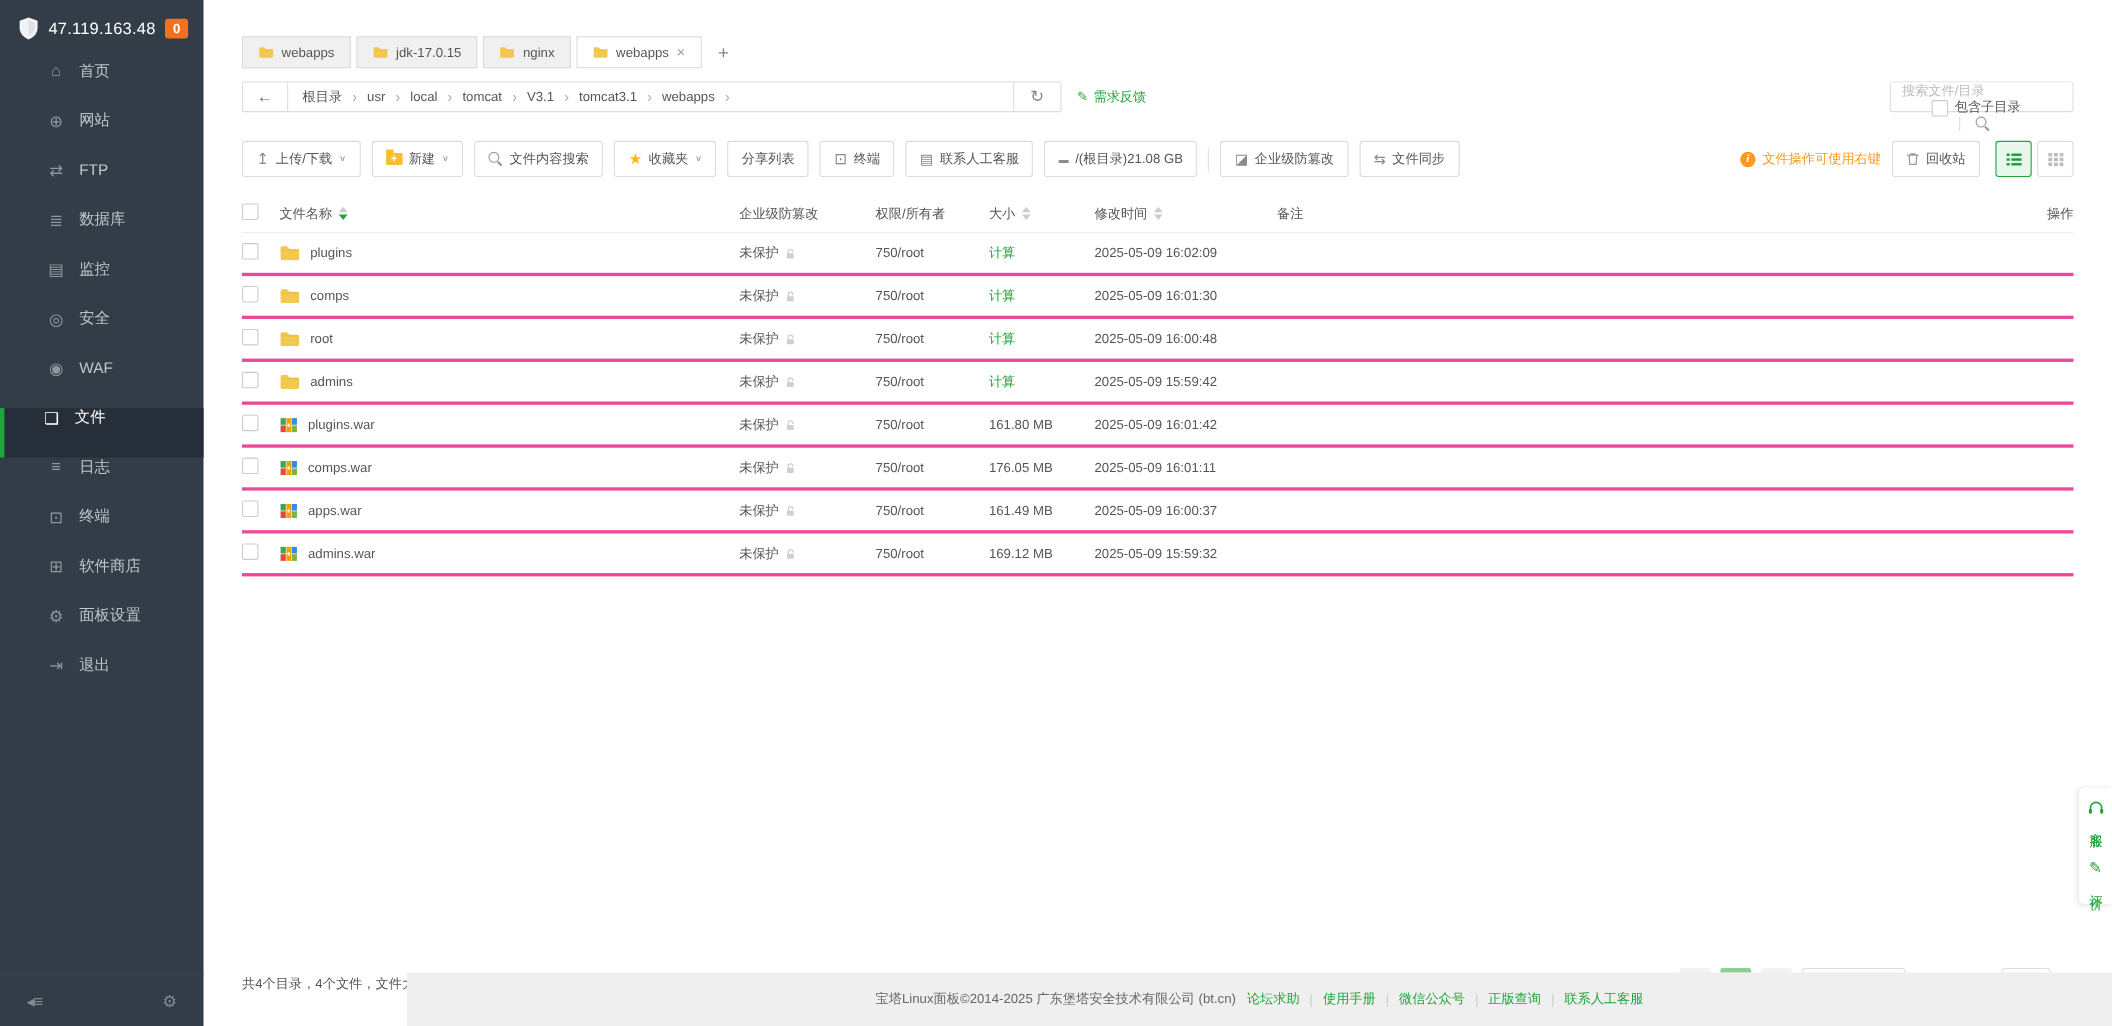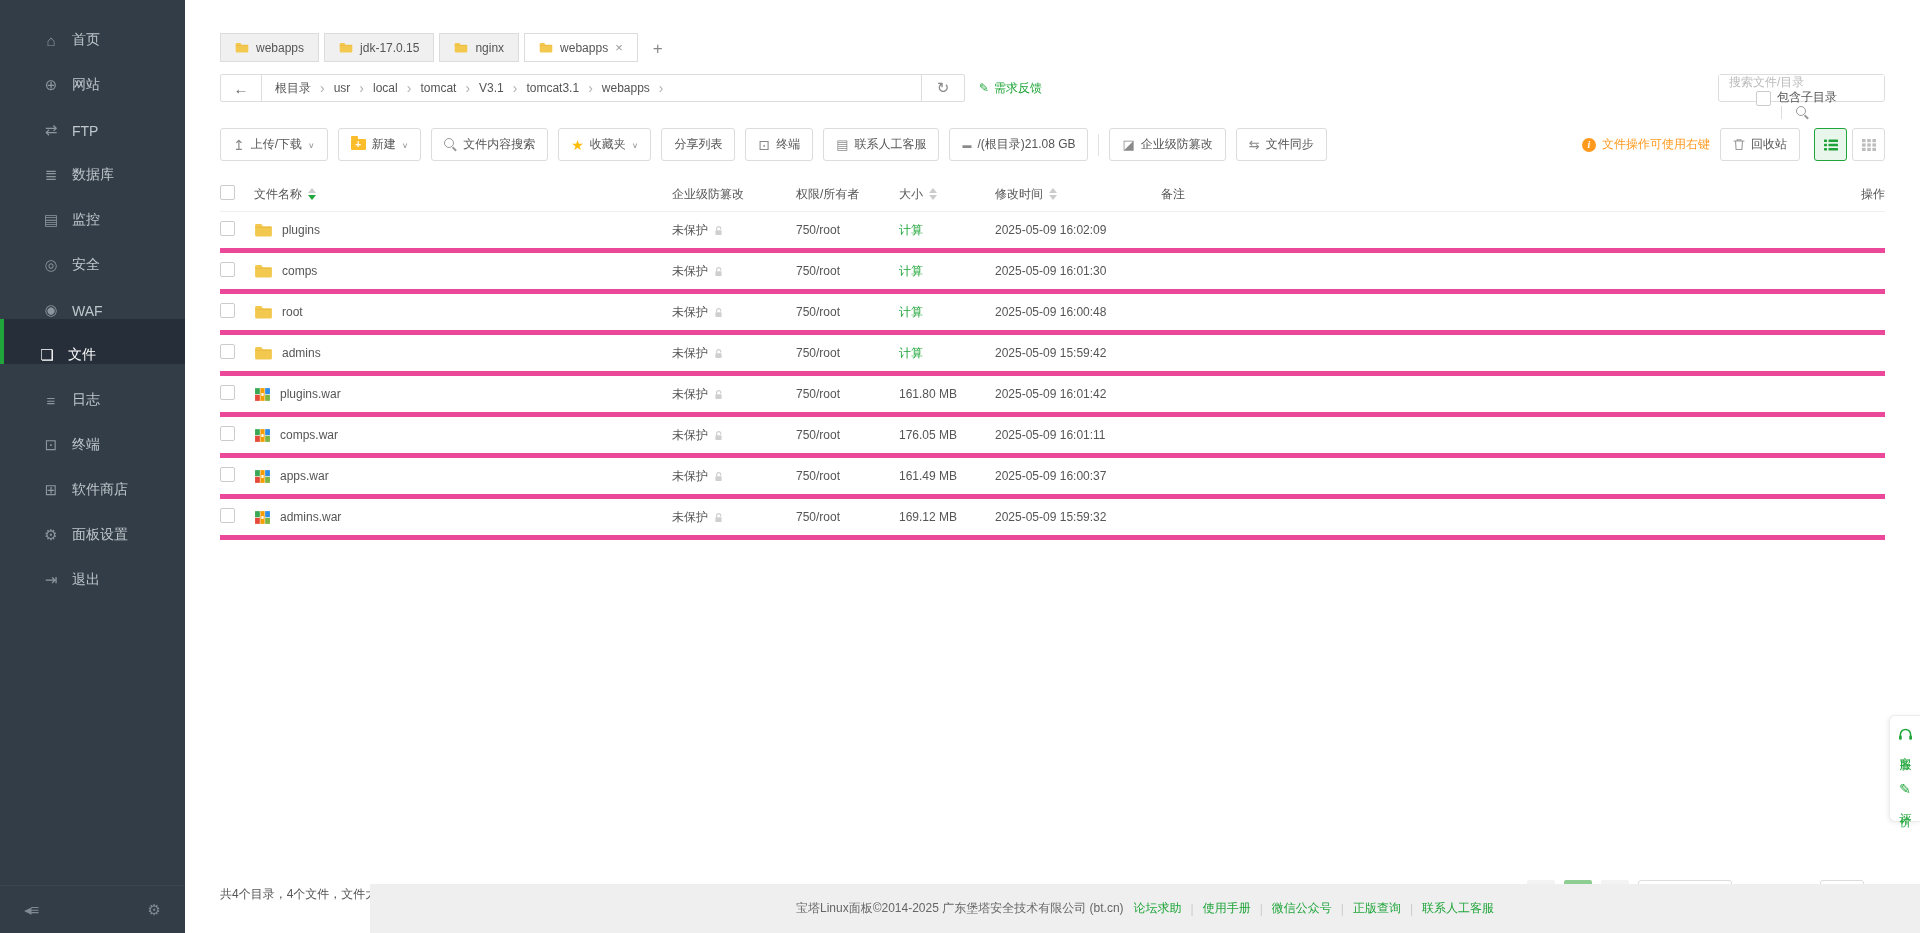--- a/index.html
+++ b/index.html
@@ -6,21 +6,21 @@
   .page{position:relative;width:1920px;height:933px;overflow:hidden;
         font-family:"Liberation Sans","DejaVu Sans",sans-serif;font-size:12px;color:#555;}
 
   
   .sidebar{position:absolute;left:0;top:0;width:185px;height:933px;background:#333d47;z-index:5;}
   .logo-row{height:52px;display:flex;align-items:center;padding:0 14px 0 16px;gap:8px;}
   .logo-ip{color:#fff;font-size:15px;letter-spacing:.2px;}
   .notice-badge{margin-left:auto;background:#f3701f;color:#fff;font-weight:bold;font-size:12px;
                 padding:2px 7px;border-radius:3px;}
   .menu{margin-top:4px;}
-  .mi{height:45px;display:flex;align-items:flex-end;padding-left:38px;cursor:pointer;
+  .mi{height:45px;display:flex;align-items:flex-start;padding-left:38px;cursor:pointer;
       color:#bfc6cc;font-size:14px;border-left:4px solid transparent;}
   .mi.active{background:#262f39;border-left-color:#20a53a;color:#fff;padding-left:34px;}
   .mi-ico{width:18px;margin-right:12px;color:#8d969e;font-size:15px;text-align:center;}
   .mi.active .mi-ico{color:#fff;}
   [data-icon="home"]::before{content:"⌂";}
   [data-icon="site"]::before{content:"⊕";}
   [data-icon="ftp"]::before{content:"⇄";}
   [data-icon="database"]::before{content:"≣";}
   [data-icon="docker"]::before{content:"⊔";}
   [data-icon="monitor"]::before{content:"▤";}
@@ -115,21 +115,21 @@
               align-items:center;justify-content:center;font:italic bold 10px "Liberation Serif",serif;}
   .info-badge::before{content:"i";}
   .view-btn{width:31px;height:31px;border:1px solid #ddd;border-radius:3px;background:#fff;
             display:inline-flex;align-items:center;justify-content:center;cursor:pointer;}
   .view-btn.active{background:#e9f6eb;border-color:#20a53a;}
   .view-group{display:flex;gap:5px;margin-left:4px;}
 
   
   .ftable{margin:16px 35px 0;}
   .frow{display:grid;grid-template-columns:34px 418px 124px 103px 96px 166px 1fr 60px;
-        align-items:center;height:36px;border-bottom:5px solid #ec4899;}
+        align-items:center;height:36px;border-bottom:3px solid #ec4899;}
   .frow.thead{height:34px;border-bottom:1px solid #efefef;color:#555;}
   .c-name{display:flex;align-items:center;gap:9px;}
   .fname{cursor:pointer;}
   .c-protect{display:flex;align-items:center;gap:5px;}
   .c-op{text-align:right;}
   .sort{display:inline-flex;flex-direction:column;gap:2px;margin-left:6px;vertical-align:middle;}
   .tri-up{width:0;height:0;border-left:4px solid transparent;border-right:4px solid transparent;
           border-bottom:5px solid #ccc;}
   .tri-down{width:0;height:0;border-left:4px solid transparent;border-right:4px solid transparent;
             border-top:5px solid #ccc;}
@@ -167,20 +167,28 @@
   .vtext{writing-mode:vertical-rl;letter-spacing:3px;color:#20a53a;font-size:12px;}
   .widget-gap{height:16px;}
   .float-widget .i-edit{color:#20a53a;font-size:14px;}
 </style>
 </head>
 <body>
 
 <div class="page">
 
   <div class="sidebar">
+    <div class="logo-row">
+      <svg width="20" height="22" viewBox="0 0 22 24">
+        <path d="M11 1 L20 4.2 V11 c0 6 -3.8 9.8 -9 11.8 C5.8 20.8 2 17 2 11 V4.2 Z" fill="#f0f2f4"></path>
+        <path d="M11 4 L17 6.2 v4.8 c0 3.8 -2.3 6.4 -6 8" fill="#cfd5da" opacity="0.55"></path>
+      </svg>
+      <span class="logo-ip">47.119.163.48</span>
+      <span class="notice-badge">0</span>
+    </div>
     <div class="menu">
 
         <div class="mi">
           <span class="mi-ico" data-icon="home"></span>
           <span class="mi-label">首页</span>
         </div>
 
         <div class="mi">
           <span class="mi-ico" data-icon="site"></span>
           <span class="mi-label">网站</span>

